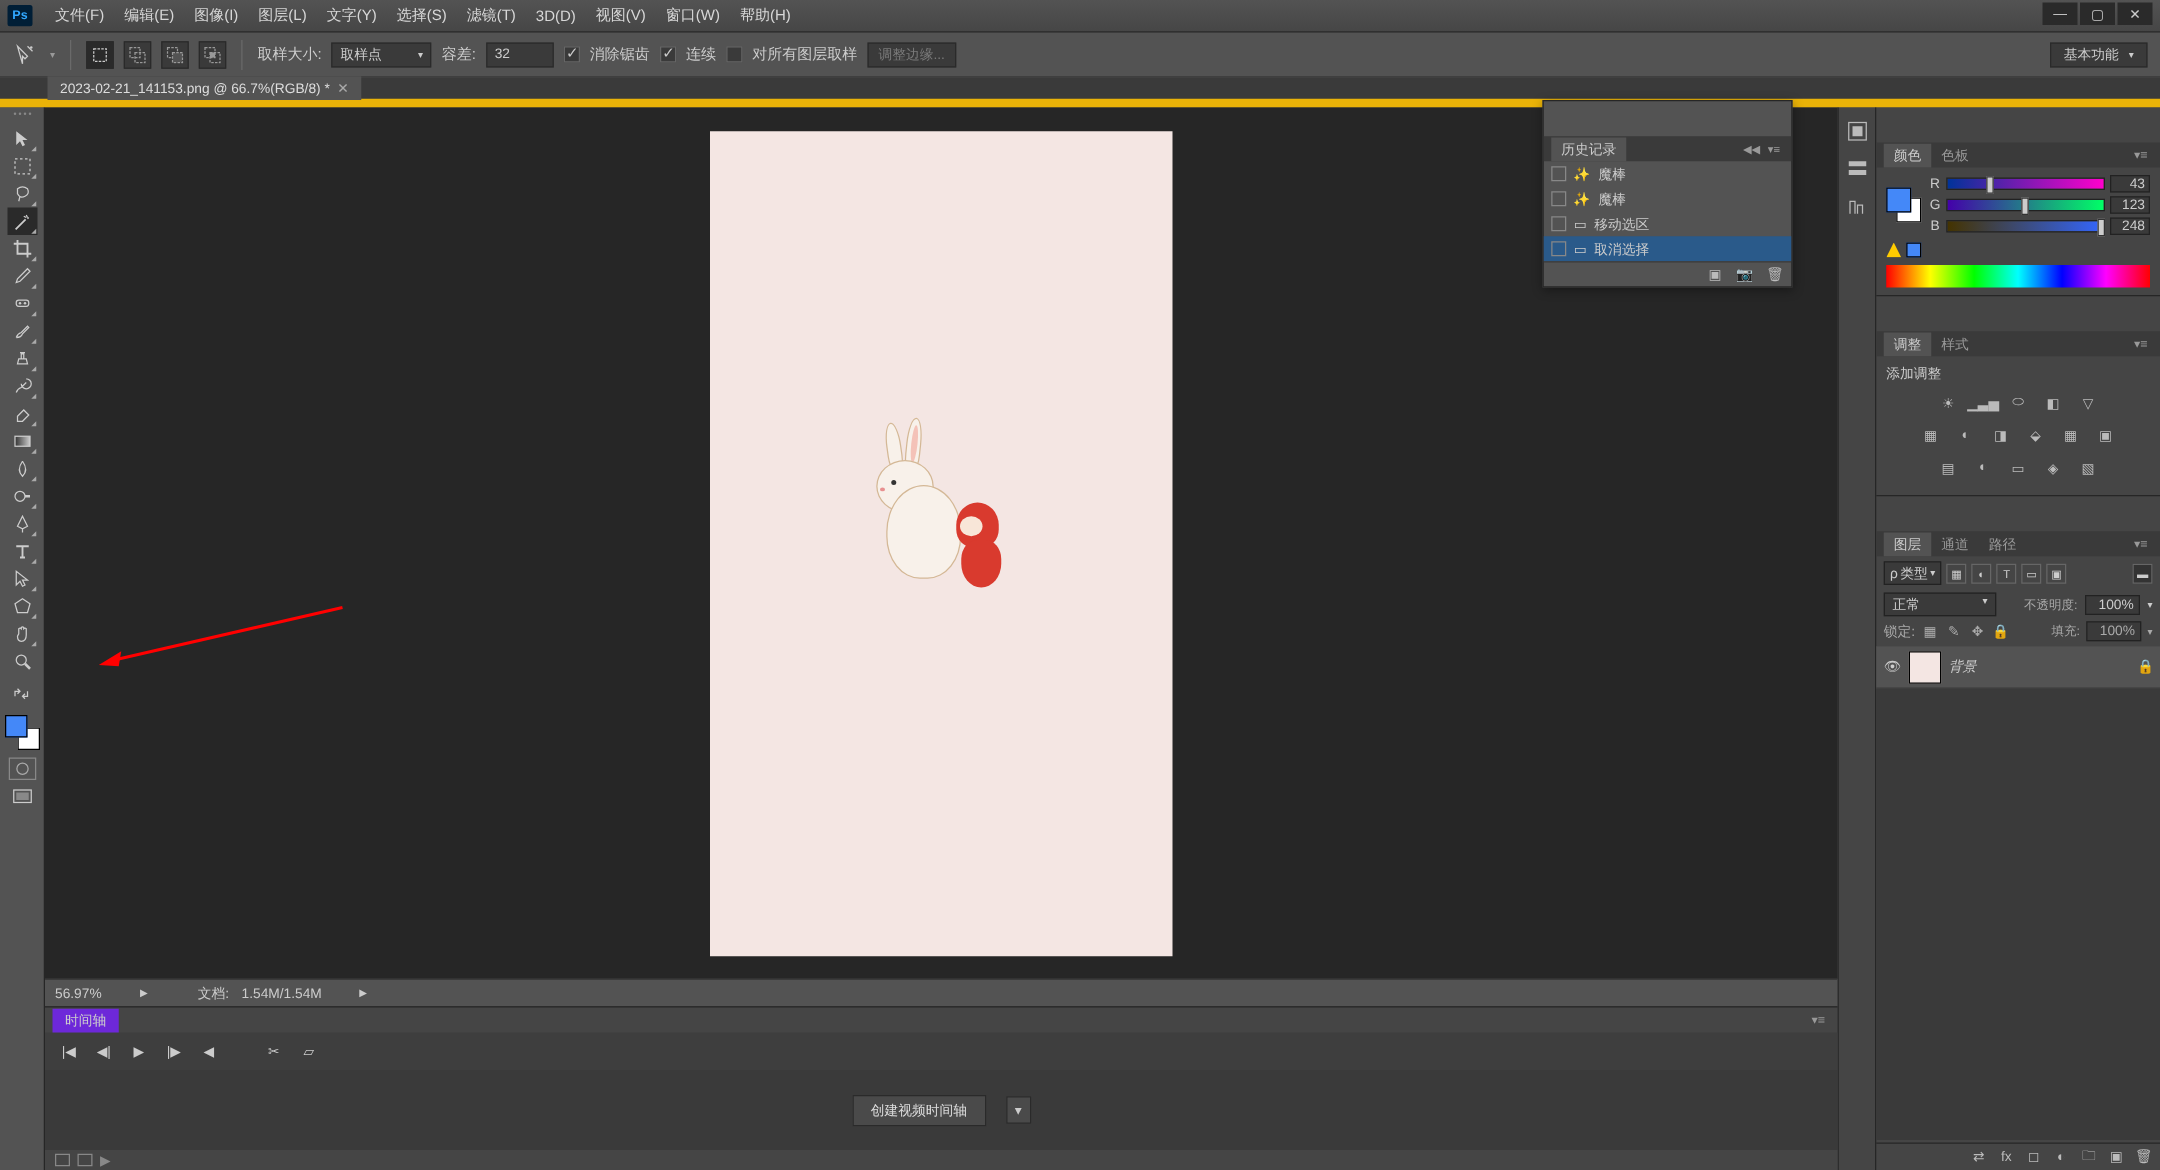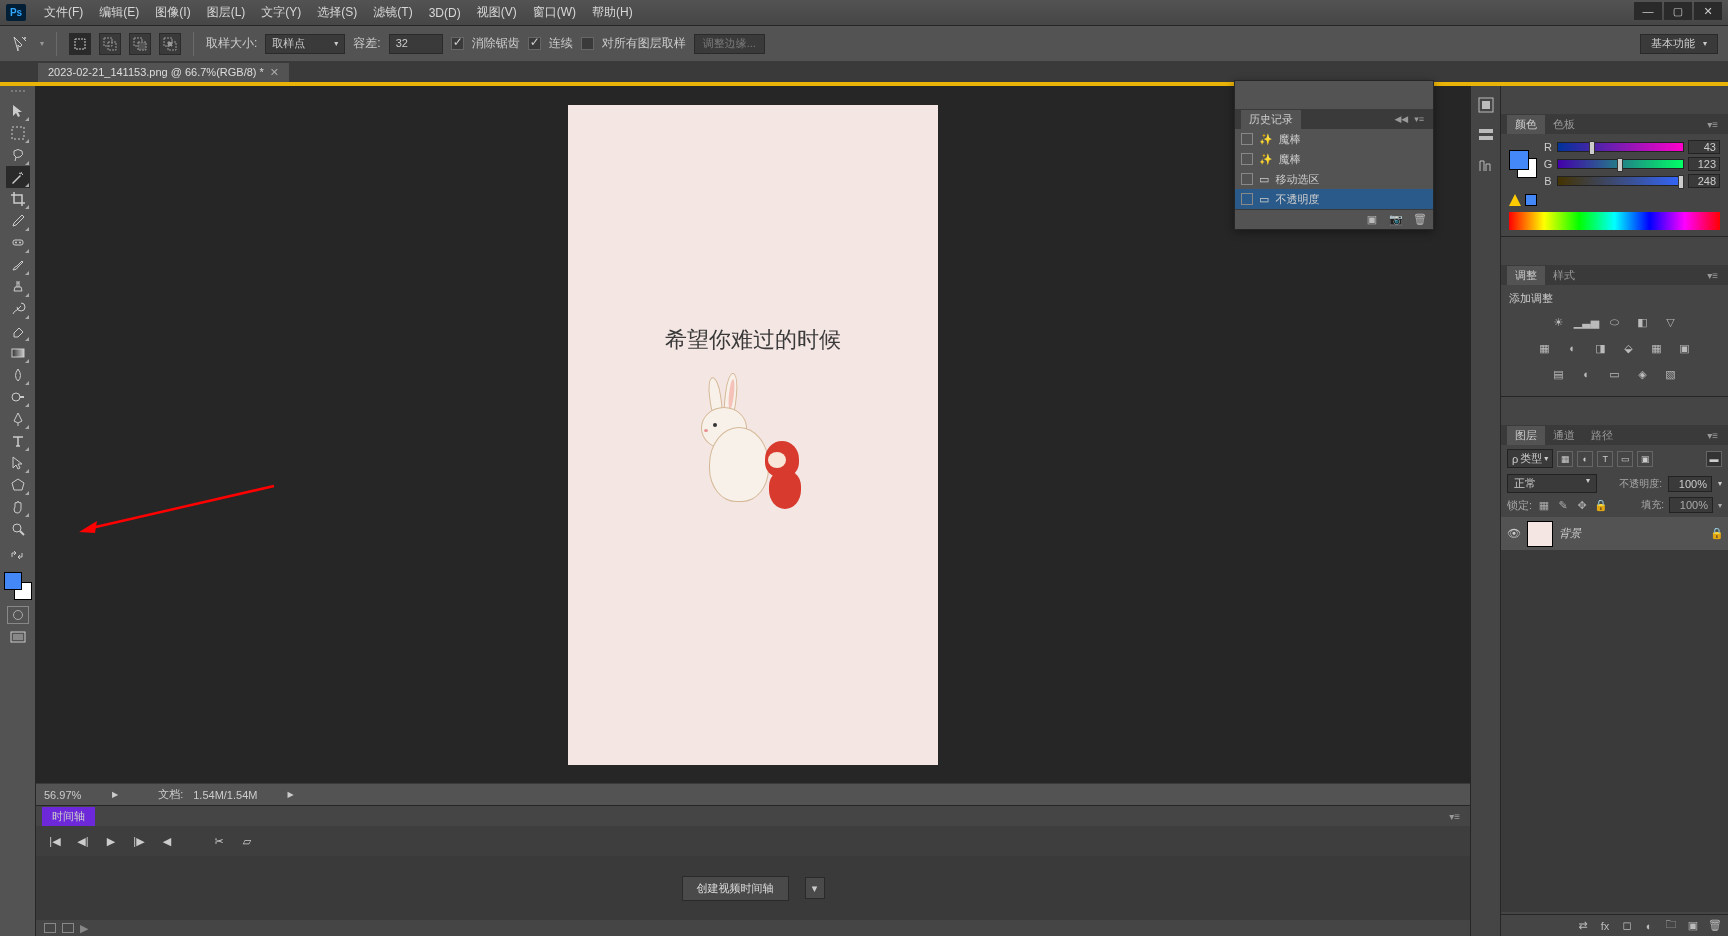--- a/index.html
+++ b/index.html
@@ -21,21 +21,21 @@
 .opt-label { color: #ccc; font-size: 12px; }
 .opt-select { background: #3a3a3a; border: 1px solid #2a2a2a; color: #ccc; padding: 2px 6px; min-width: 80px; height: 20px; font-size:11px; display:flex; align-items:center; justify-content:space-between;}
 .opt-select .arrow{ font-size:8px; }
 .opt-input { background: #3a3a3a; border: 1px solid #2a2a2a; color: #ccc; padding: 2px 6px; width: 54px; height: 20px; }
 .opt-check { width: 13px; height: 13px; appearance: none; background: #3a3a3a; border: 1px solid #666; display:inline-block; position:relative;}
 .opt-check.checked::after{ content:'✓'; color:#ccc; position:absolute; top:-3px; left:1px; font-size:12px;}
 .opt-btn-disabled { background: #3a3a3a; border: 1px solid #2a2a2a; color: #7a7a7a; padding: 2px 8px; height: 20px; display:flex; align-items:center; gap:4px;}
 .wkspc { margin-left:auto; background:#3a3a3a; border:1px solid #2a2a2a; padding:2px 10px; height:20px; display:flex; align-items:center; gap:8px;}
 
 
-.doc-tab-row { height: 24px; background: #3a3a3a; display: flex; align-items: center; padding-left: 38px; border-bottom: 4px solid #eab308; }
+.doc-tab-row { height: 24px; background: #3a3a3a; display: flex; align-items: center; padding-left: 38px; border-bottom: 7px solid #eab308; }
 .doc-tab { background: #535353; padding: 3px 10px; color: #ddd; font-size: 12px; display: flex; align-items: center; gap: 6px; }
 .doc-tab .close { font-size: 11px; color: #aaa; }
 
 
 .main { display: flex; height: calc(936px - 26px - 36px - 24px); }
 
 
 .toolbox { width: 36px; background: #535353; border-right: 1px solid #262626; display: flex; flex-direction: column; align-items: center; padding-top: 4px; }
 .tb-grip { width: 30px; height: 8px; display:flex; justify-content:center; gap:2px; margin-bottom:2px;}
 .tb-grip span{ width:2px; height:2px; background:#888; border-radius:1px;}
@@ -399,21 +399,20 @@
         <svg width="16" height="12">
           <rect x="1" y="1" width="14" height="10" fill="none" stroke="#ccc"></rect>
           <rect x="3" y="3" width="10" height="6" fill="#888"></rect>
         </svg>
       </div>
   </div>
 
   <div class="canvas-wrap">
     <div class="canvas-viewport">
       <div class="artboard">
-        <div class="artboard-text">希望你难过的时候</div>
         <div class="rabbit">
           <div class="rabbit-ear1"></div>
             <div class="rabbit-ear2"></div>
           <div class="rabbit-head"></div>
           <div class="rabbit-eye"></div>
             <div class="rabbit-nose"></div>
             <div class="rabbit-cheek"></div>
           <div class="rabbit-body"></div>
           <div class="red-figure">
               <div class="red-hood">
@@ -640,20 +639,20 @@
       <span>魔棒</span>
     </div>
   <div class="hist-row">
       <span class="hist-ico"></span>
       <span>▭</span>
       <span>移动选区</span>
     </div>
   <div class="hist-row selected">
       <span class="hist-ico"></span>
       <span>▭</span>
-      <span>不透明度</span>
+      <span>取消选择</span>
     </div>
   <div class="hist-footer">
     <div class="hf-ico">▣</div>
     <div class="hf-ico">📷</div>
     <div class="hf-ico">🗑</div>
   </div>
 </div>
 
 </body></html>

